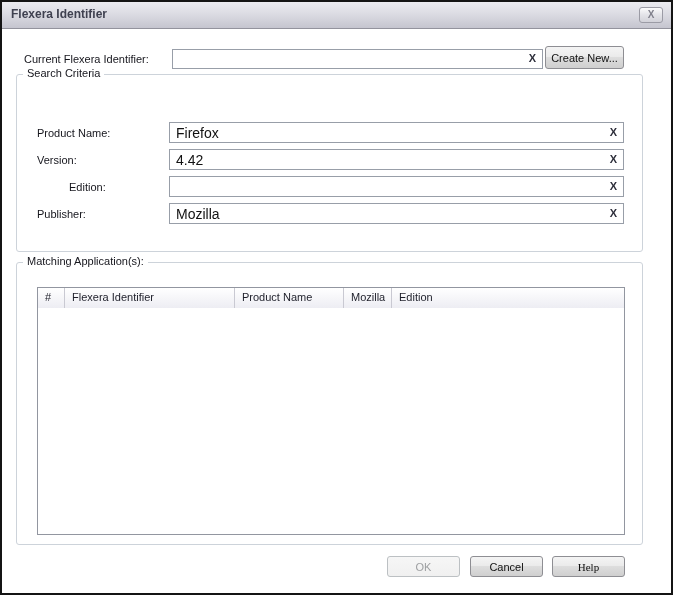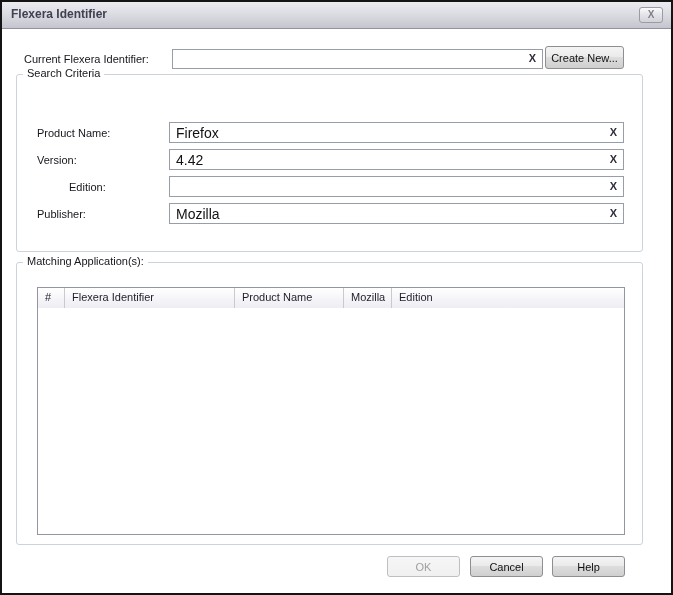--- a/index.html
+++ b/index.html
@@ -96,14 +96,14 @@
         <div class="gh-cell" style="width:109px;">Product Name</div>
         <div class="gh-cell" style="width:48px;">Mozilla</div>
         <div class="gh-cell" style="width:114px;">Edition</div>
       </div>
       <div class="grid-body"></div>
     </div>
   </div>
 
   <button class="btn disabled" style="left:385px;top:554px;width:73px;height:21px;">OK</button>
   <button class="btn" style="left:468px;top:554px;width:73px;height:21px;">Cancel</button>
-  <button class="btn" style="left:550px;top:554px;width:73px;height:21px;">Help</button>
+  <button class="btn" style="left:550px;top:554px;width:73px;height:21px;font-family:Liberation Serif, serif;">Help</button>
 </div>
 
 </body></html>

